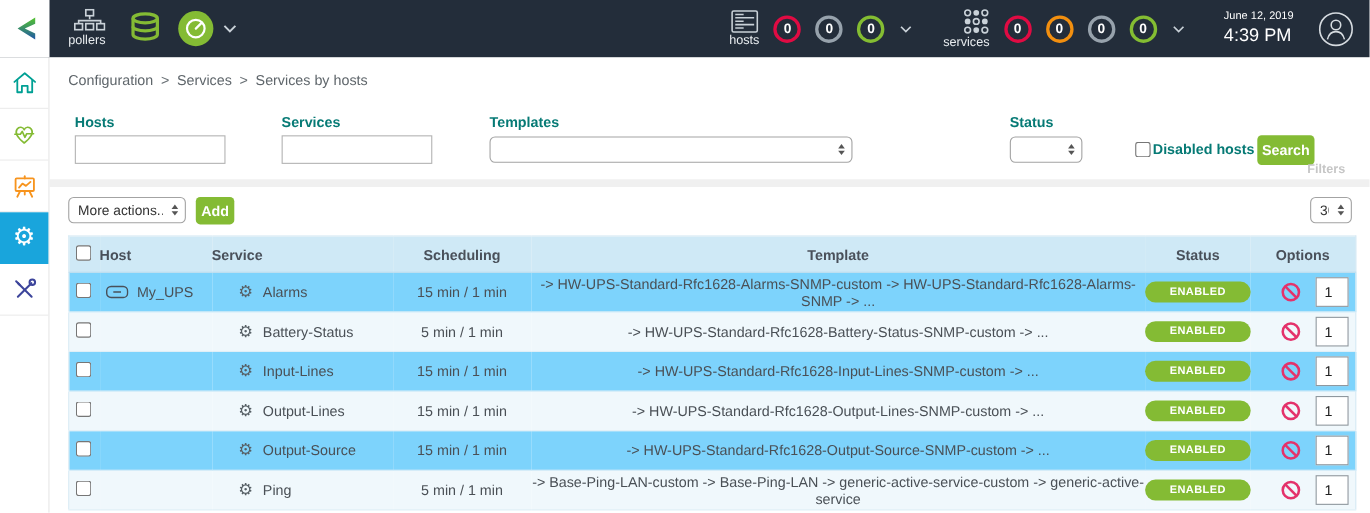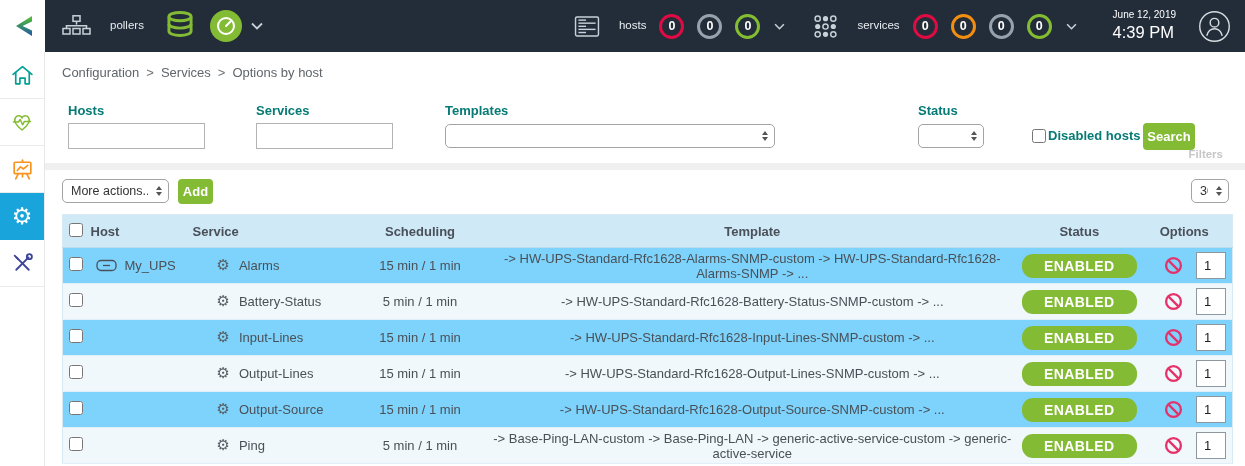--- a/index.html
+++ b/index.html
@@ -4,21 +4,21 @@
 <style>
   * { box-sizing: border-box; margin: 0; padding: 0; }
   html,body { width:1245px; height:466px; overflow:hidden; background:#fff;
     font-family:"Liberation Sans", sans-serif; }
 
   
   .hdr { position:absolute; top:0; left:0; width:1245px; height:52px;
     background:#232d3a; display:flex; align-items:center; color:#fff; z-index:3; }
   .logo-cell { width:45px; height:52px; background:#fff; display:flex;
     align-items:center; justify-content:center; flex:0 0 45px; }
-  .hdr-block { display:flex; flex-direction:row; align-items:center; gap:19px; }
+  .hdr-block { display:flex; flex-direction:column; align-items:flex-end; gap:2px; }
   .hdr-label { font-size:11.5px; color:#e9edf0; line-height:1; }
   .pollers-block { margin-left:17px; }
   .db-icon { margin-left:20px; display:flex; }
   .gauge-icon { margin-left:13px; display:flex; }
   .chev { margin-left:8px; display:flex; }
   .grp { display:flex; align-items:center; gap:13px; }
   .hosts-grp { margin-left:auto; }
   .services-grp { margin-left:28px; }
   .counter { width:25px; height:25px; border-radius:50%; border:3px solid #888;
     display:flex; align-items:center; justify-content:center;
@@ -97,21 +97,21 @@
   .col-cb { width:28px; } .col-host { width:102px; } .col-svc { width:165px; }
   .col-sched { width:125px; } .col-status { width:90px; } .col-opt { width:96px; }
   td.cb, th.cb { padding-left:6px; }
   td.host-cell { padding-left:5px; }
   .host-inner { display:flex; align-items:center; gap:8px; }
   td.svc-cell { padding-left:24px; }
   .svc-inner { display:flex; align-items:center; gap:9px; }
   .gear-small { font-size:15px; color:#576066; line-height:1;
     font-family:"DejaVu Sans", sans-serif; }
   td.c, th.c { text-align:center; }
-  .badge { display:inline-block; background:#84bb34; color:#fff; font-size:14px;
+  .badge { display:inline-block; background:#84bb34; color:#fff; font-size:10px;
     font-weight:bold; letter-spacing:.4px; padding:4px 22px; border-radius:11px; }
   .opt-inner { display:flex; align-items:center; justify-content:flex-end;
     gap:13px; padding-right:6px; }
   .num-input { width:30px; height:27px; border:1px solid #8e979e; font-size:13px;
     padding-left:7px; color:#222; }
   input[type=checkbox] { width:14px; height:14px; }
 </style>
 </head>
 <body>
 
@@ -273,21 +273,21 @@
       <path d="M17.8 6.2 L6 18"></path>
       <circle cx="18.6" cy="5.4" r="2.4"></circle>
       <path d="M4.5 4.5 L7.5 7.5"></path>
     </svg>
   </div>
 </div>
 
 <div class="main">
 
   <div class="breadcrumb">
-    <span>Configuration</span><span class="sep">&gt;</span><span>Services</span><span class="sep">&gt;</span><span>Options by host</span>
+    <span>Configuration</span><span class="sep">&gt;</span><span>Services</span><span class="sep">&gt;</span><span>Services by hosts</span>
   </div>
 
   <div class="filter-panel">
     <div class="f-group g-hosts">
       <span class="f-label">Hosts</span>
       <input class="f-input" type="text" value="" style="">
     </div>
     <div class="f-group g-services">
       <span class="f-label">Services</span>
       <input class="f-input" type="text" value="" style="">

